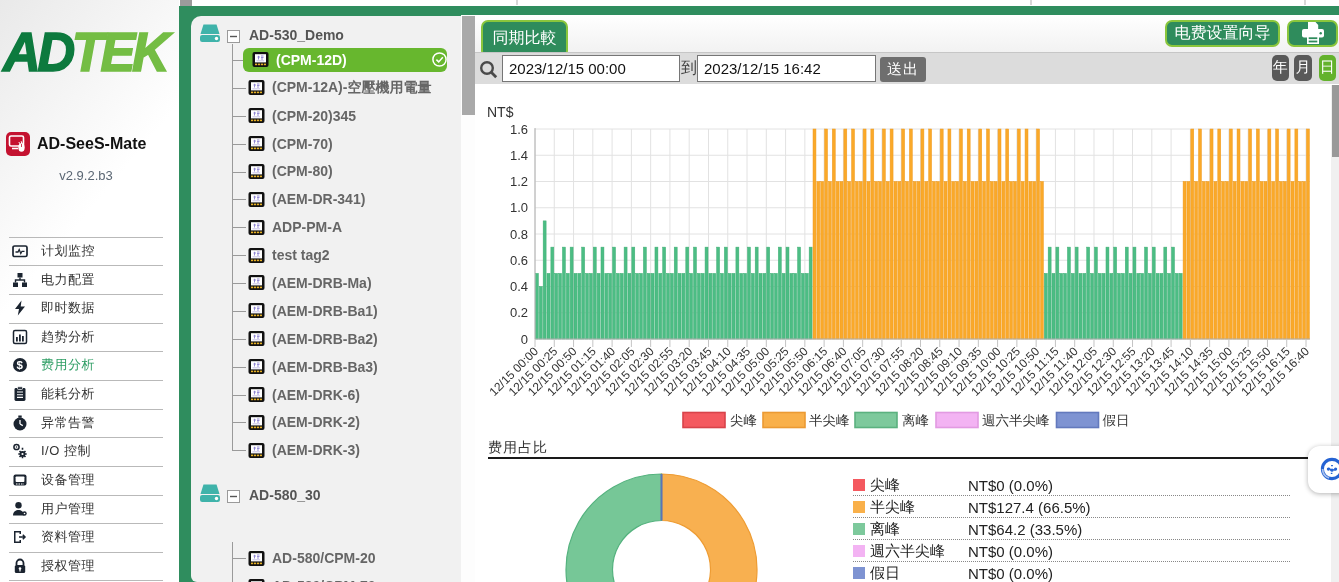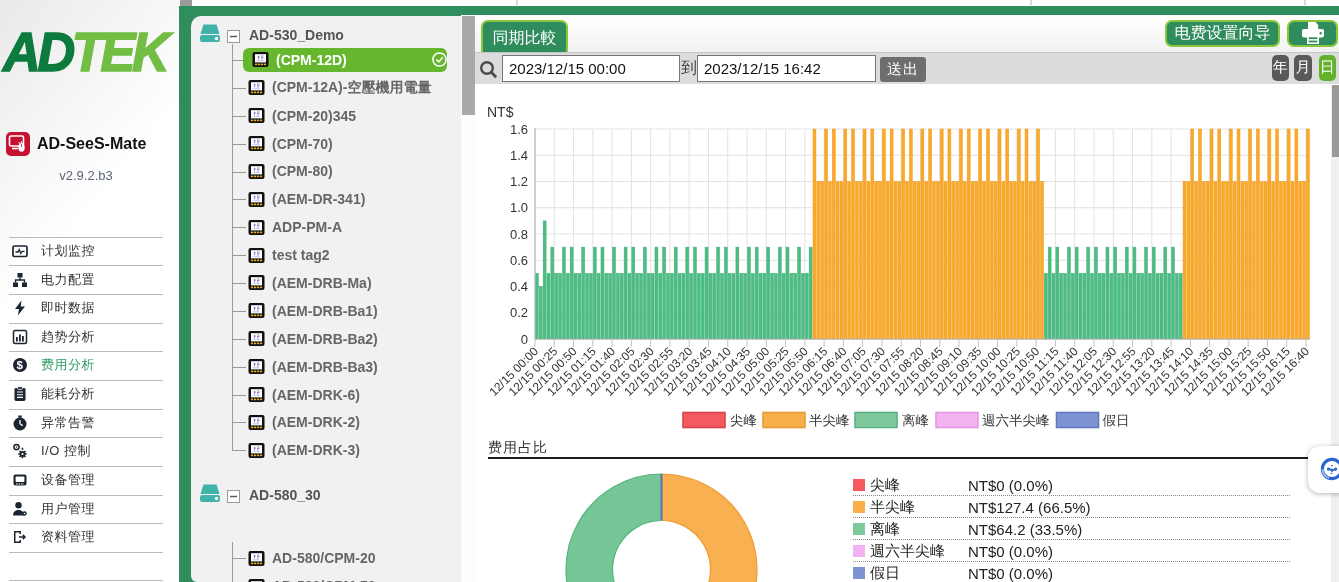--- a/index.html
+++ b/index.html
@@ -189,20 +189,29 @@
       </div>
 <div class="msep" style="top:523.1px"></div>
 <div class="mi" style="top:523.1px">
         <svg width="16" height="16" viewBox="0 0 16 16">
           <path d="M2 2 L9 2 L9 5 L7.5 5 L7.5 3.5 L3.5 3.5 L3.5 12.5 L7.5 12.5 L7.5 11 L9 11 L9 14 L2 14 Z" fill="#1b2430"></path>
           <path d="M7 8 L13 8 M10.8 5.8 L13 8 L10.8 10.2" fill="none" stroke="#1b2430" stroke-width="1.5"></path>
         </svg>
         <span>资料管理</span>
       </div>
 <div class="msep" style="top:551.7px"></div>
+<div class="mi" style="top:551.8px">
+        <svg width="16" height="16" viewBox="0 0 16 16">
+          <path d="M4.5 7 L4.5 5 A3.5 3.5 0 0 1 11.5 5 L11.5 7" fill="none" stroke="#1b2430" stroke-width="1.8"></path>
+          <rect x="2.8" y="7" width="10.4" height="8" rx="1.5" fill="#1b2430"></rect>
+          <circle cx="8" cy="10.5" r="1.3" fill="#fff"></circle>
+          <rect x="7.4" y="11" width="1.2" height="2.5" fill="#fff"></rect>
+        </svg>
+        <span>授权管理</span>
+      </div>
 <div class="msep" style="top:580.4px"></div>
   </div>
   <div class="vline" style="left:231.7px;top:44px;height:406.3px"></div>
 <div class="troot" style="top:21px">
       <svg class="srv" width="22" height="19" viewBox="0 0 22 19">
         <path d="M4.5 0.5 L17.5 0.5 L20.5 10 L1.5 10 Z" fill="#3fb3aa"></path>
         <rect x="1" y="11" width="20" height="7" rx="2.2" fill="#3fb3aa"></rect>
         <circle cx="17.5" cy="14.5" r="1.7" fill="#fff"></circle>
       </svg>
       <span class="mbox">

